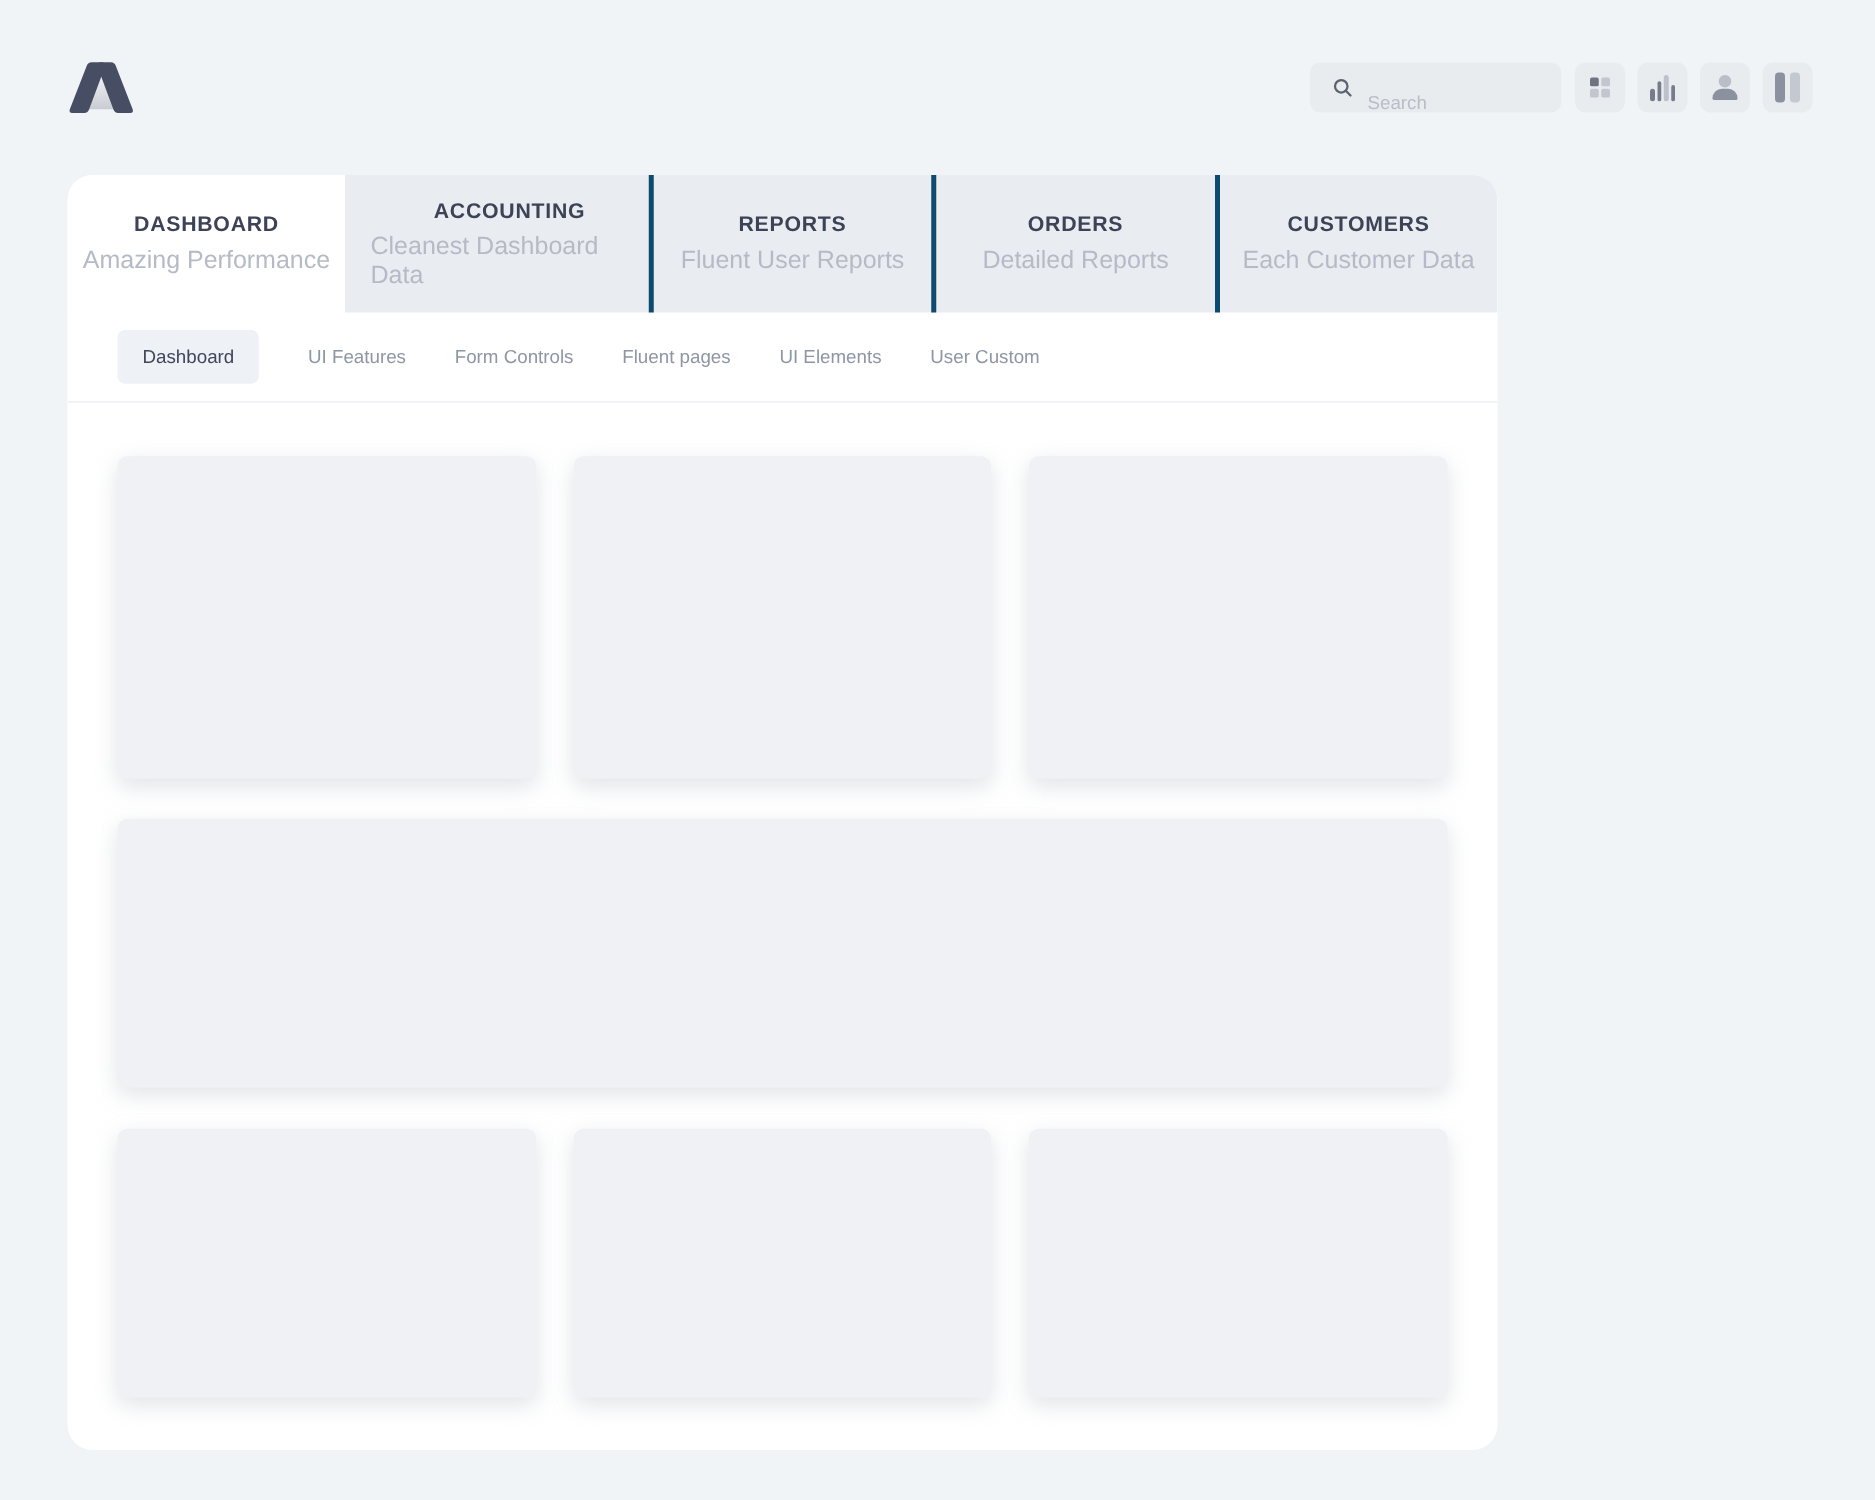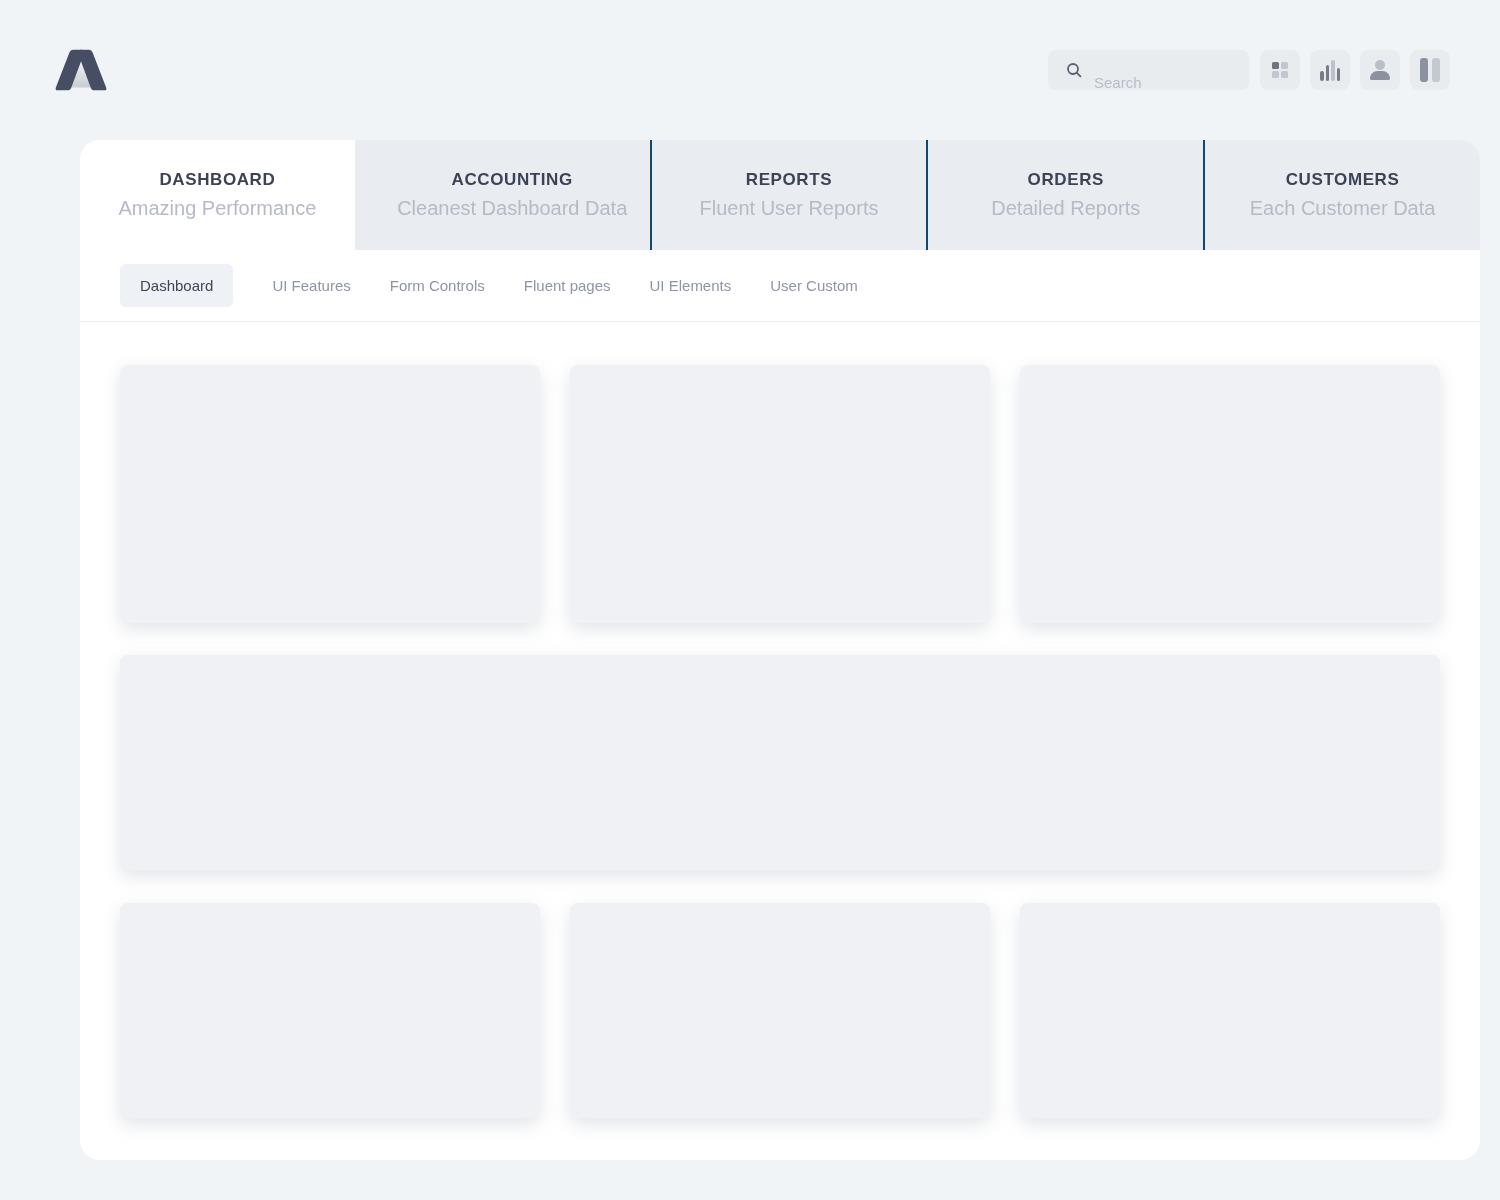--- a/index.html
+++ b/index.html
@@ -62,37 +62,37 @@
   .person-glyph .head { position: absolute; top: 0; left: 5px; width: 10px; height: 10px; border-radius: 50%; background: #b9bec9; }
   .person-glyph .body { position: absolute; bottom: 0; left: 0; width: 20px; height: 9px; border-radius: 10px 10px 2px 2px; background: #8b919f; }
 
   .cols-glyph { display: flex; gap: 4px; }
   .cols-glyph span { width: 8px; height: 24px; border-radius: 3px; }
   .cols-glyph span:first-child { background: #8b919f; }
   .cols-glyph span:last-child  { background: #c4c8d1; }
 
   
   .panel {
-    width: 1400px; height: 1020px;
-    margin-left: 80px;
+    width: 1144px; height: 1020px;
+    margin-left: 54px;
     background: #ffffff;
     border-radius: 20px;
     overflow: hidden;
   }
 
   
   .tabstrip { display: flex; height: 110px; }
   .tab {
     flex: 1 1 0;
     background: #e9edf1;
     display: flex; flex-direction: column;
     align-items: center; justify-content: center;
     cursor: pointer;
   }
-  .tab + .tab { border-left: 2px solid #0c4a6e; }
+  .tab + .tab { border-left: 4px solid #0c4a6e; }
   .tab.active { background: #ffffff; border-left: none; }
   .tab.active + .tab { border-left: none; padding-left: 20px; }
   .tab-title {
     font-size: 17px; font-weight: bold;
     letter-spacing: 0.6px;
     color: #3d4357;
   }
   .tab-subtitle { margin-top: 7px; font-size: 20px; color: #b5bac6; }
 
   

